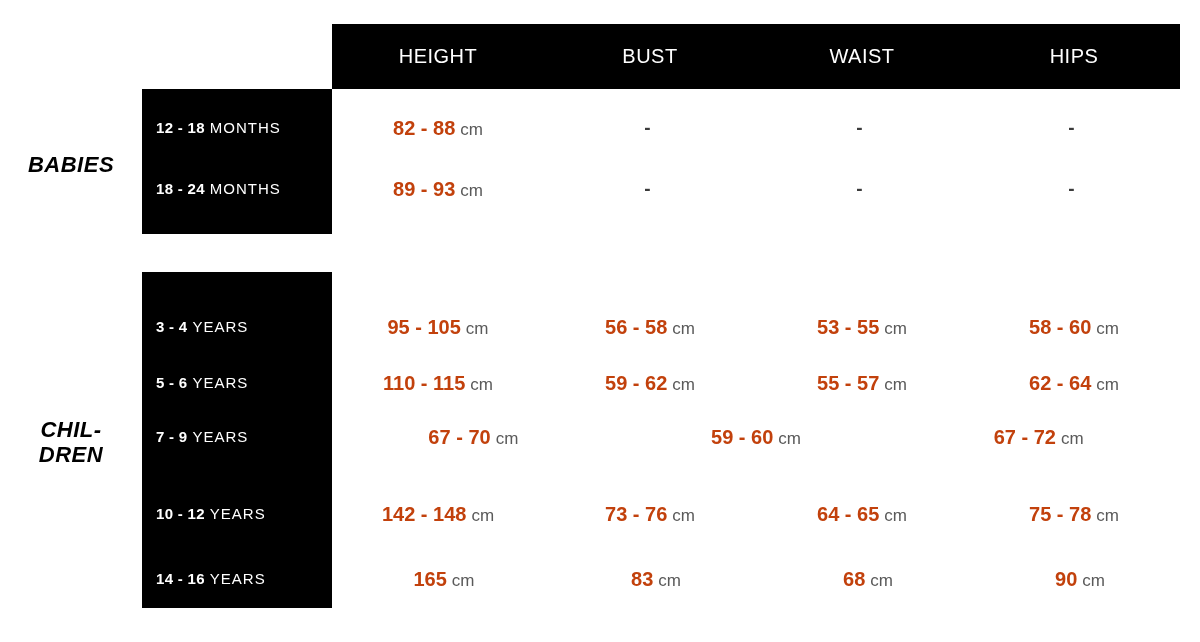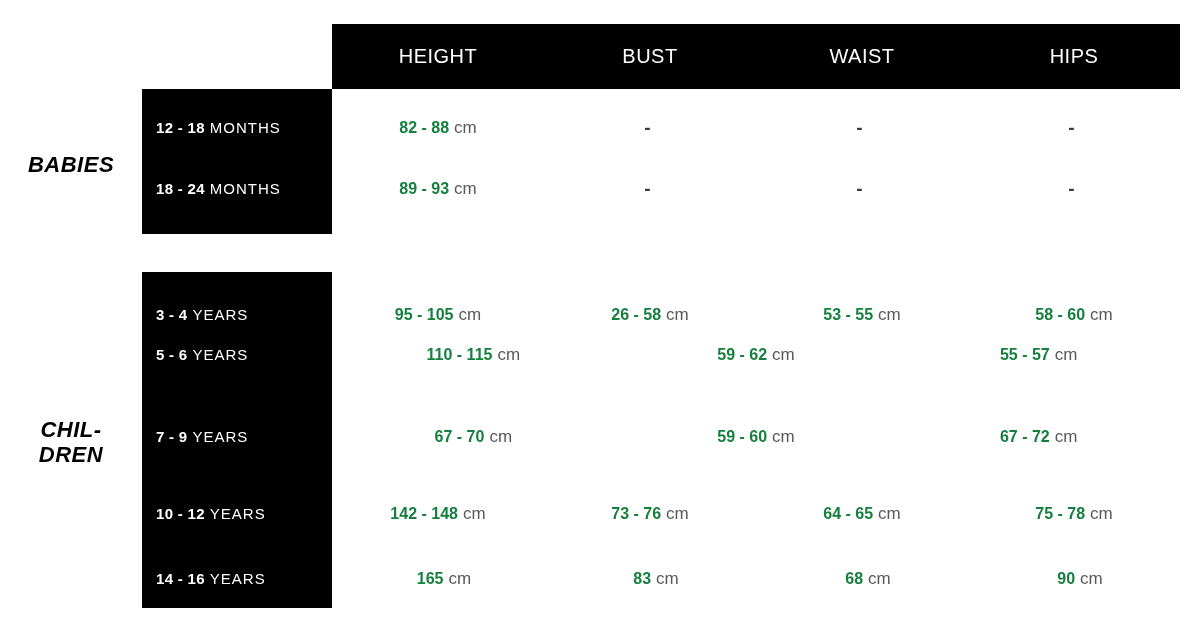--- a/index.html
+++ b/index.html
@@ -105,41 +105,41 @@
     font-weight: 400;
   }
 
   .val-cell {
     flex: 1 1 0;
     text-align: center;
     white-space: nowrap;
   }
   .val-cell .num {
     font-weight: bold;
-    font-size: 16px;
-    color: #15803d;
+    font-size: 20px;
+    color: #c2410c;
   }
   .val-cell .unit {
     font-size: 17px;
     color: #5a5a5a;
     margin-left: 5px;
   }
   .val-cell.dash .num {
     font-weight: bold;
     font-size: 19px;
     color: #3b3b3b;
   }
 
   
   .row.b1 { top: 105px; height: 46px; }
   .row.b2 { top: 166px; height: 46px; }
 
   
-  .row.c1 { top: 292px; height: 46px; }
-  .row.c2 { top: 332px; height: 46px; }
+  .row.c1 { top: 304px; height: 46px; }
+  .row.c2 { top: 360px; height: 46px; }
   .row.c3 { top: 414px; height: 46px; }
   .row.c4 { top: 491px; height: 46px; }
   .row.c5 { top: 556px; height: 46px; gap: 12px; }
 </style>
 </head>
 <body>
 
 <div class="sheet">
 
   <div class="header-band"></div>
@@ -196,21 +196,21 @@
   </div>
 
   <div class="row c1">
     <div class="size-cell">
       <span class="num">3 - 4</span><span class="unit">YEARS</span>
     </div>
     <div class="val-cell">
       <span class="num">95 - 105</span><span class="unit">cm</span>
     </div>
     <div class="val-cell">
-      <span class="num">26 - 58</span><span class="unit">cm</span>
+      <span class="num">56 - 58</span><span class="unit">cm</span>
     </div>
     <div class="val-cell">
       <span class="num">53 - 55</span><span class="unit">cm</span>
     </div>
     <div class="val-cell">
       <span class="num">58 - 60</span><span class="unit">cm</span>
     </div>
   </div>
 
   <div class="row c2">
@@ -219,20 +219,23 @@
     </div>
     <div class="val-cell">
       <span class="num">110 - 115</span><span class="unit">cm</span>
     </div>
     <div class="val-cell">
       <span class="num">59 - 62</span><span class="unit">cm</span>
     </div>
     <div class="val-cell">
       <span class="num">55 - 57</span><span class="unit">cm</span>
     </div>
+    <div class="val-cell">
+      <span class="num">62 - 64</span><span class="unit">cm</span>
+    </div>
   </div>
 
   <div class="row c3">
     <div class="size-cell">
       <span class="num">7 - 9</span><span class="unit">YEARS</span>
     </div>
     <div class="val-cell">
       <span class="num">67 - 70</span><span class="unit">cm</span>
     </div>
     <div class="val-cell">

